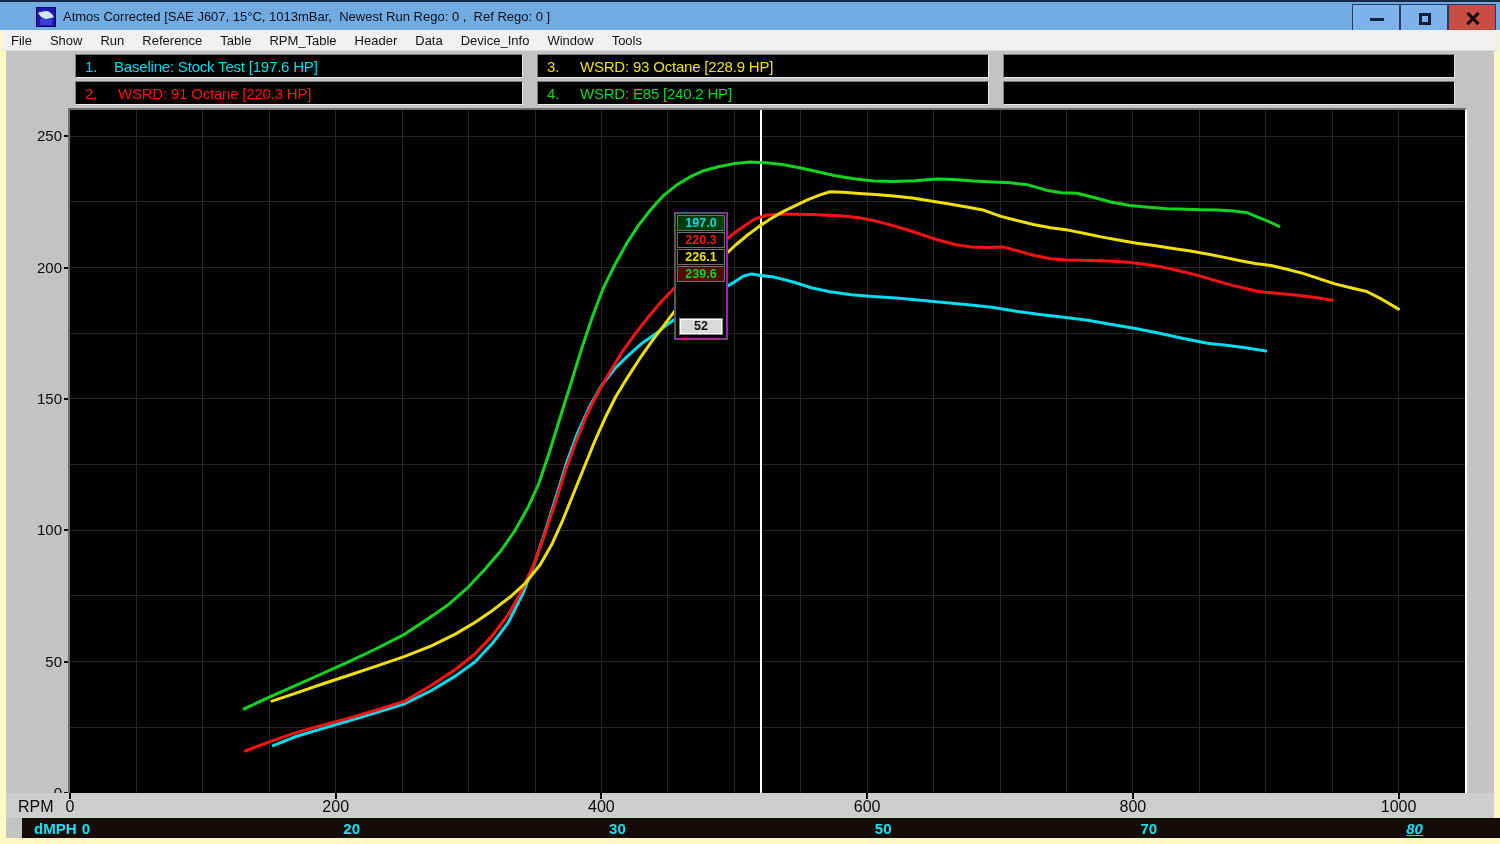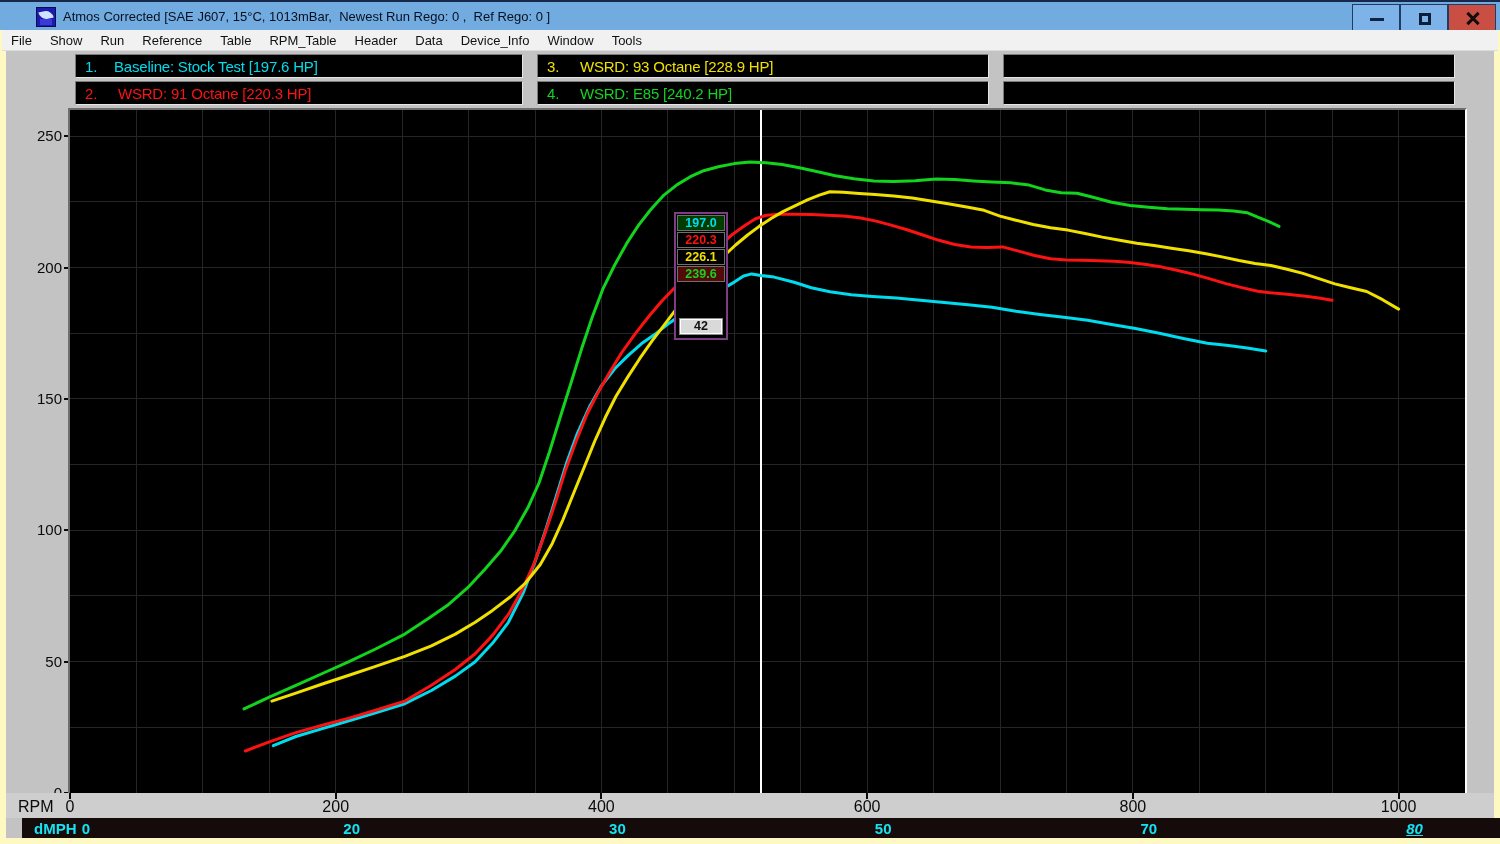--- a/index.html
+++ b/index.html
@@ -165,21 +165,21 @@
           <polyline points="201.9,591.1 225.9,583.2 252.4,574.0 279.0,565.3 305.6,556.4 334.8,546.4 361.4,535.9 385.3,524.1 405.2,512.3 422.5,500.4 439.8,487.3 455.7,472.8 470.3,454.5 482.3,433.4 492.9,409.8 503.5,383.5 514.2,357.3 524.8,331.0 535.4,307.3 546.0,286.3 558.0,266.6 570.0,248.2 581.9,231.2 593.9,215.4 605.8,199.6 617.8,185.2 629.7,171.3 641.7,158.1 653.7,146.1 665.6,135.0 677.6,125.0 689.5,116.1 701.5,108.2 713.4,101.4 725.4,95.6 737.4,89.8 749.3,85.1 759.9,81.7 773.2,82.2 789.2,83.5 805.1,84.6 823.7,85.9 842.3,88.0 860.9,90.9 879.5,94.0 898.1,97.2 914.1,100.3 930.0,106.1 945.9,110.3 963.2,114.5 980.5,117.7 997.8,120.1 1015.0,123.5 1032.3,127.1 1049.6,130.3 1066.8,133.2 1084.1,135.5 1101.4,138.2 1118.7,140.8 1135.9,143.7 1153.2,147.1 1169.1,150.5 1185.1,153.4 1201.0,155.5 1217.0,159.2 1232.9,163.4 1248.9,168.6 1264.8,173.9 1280.7,177.8 1296.7,181.5 1312.6,189.7 1328.6,199.1" fill="none" stroke="#f0e000" stroke-width="3" stroke-linejoin="round" stroke-linecap="round"></polyline>
           <polyline points="174.0,598.9 199.3,587.1 225.9,575.3 252.4,563.5 279.0,551.7 305.6,539.0 334.8,524.1 358.7,508.3 378.6,494.4 398.6,476.8 414.5,459.7 430.5,441.3 445.1,420.3 458.4,396.7 469.0,373.0 479.6,341.5 490.2,307.3 500.9,273.2 511.5,239.1 522.1,207.5 532.8,179.2 544.7,155.0 556.7,133.4 568.6,115.1 580.6,99.8 593.9,85.1 607.2,74.6 620.4,66.7 633.7,60.7 648.3,56.7 664.3,53.6 680.2,52.0 696.2,52.8 712.1,54.6 728.1,57.5 746.7,61.5 765.3,65.7 783.9,68.8 803.8,70.9 823.7,71.5 845.0,70.7 866.2,69.1 884.8,69.6 903.4,70.9 922.0,72.0 940.6,72.8 959.2,75.1 975.2,79.9 991.1,82.7 1007.1,83.3 1023.0,87.2 1041.6,92.2 1060.2,95.4 1078.8,97.2 1097.4,98.8 1116.0,99.3 1131.9,99.8 1147.9,100.1 1163.8,100.9 1177.1,102.7 1187.7,107.2 1198.4,111.4 1209.0,116.4" fill="none" stroke="#12d41e" stroke-width="3" stroke-linejoin="round" stroke-linecap="round"></polyline>
         </svg>
     </div>
 
     <div class="cursor-box" id="cursor-box">
       <div class="cb-row" style="color: rgb(0, 220, 238); background: rgb(0, 59, 0);">197.0</div>
         <div class="cb-row" style="color: rgb(251, 18, 18); background: rgb(0, 0, 0);">220.3</div>
         <div class="cb-row" style="color: rgb(240, 224, 0); background: rgb(0, 0, 0);">226.1</div>
         <div class="cb-row" style="color: rgb(18, 212, 30); background: rgb(85, 10, 10);">239.6</div>
-        <div class="cb-readout">42</div>
+        <div class="cb-readout">52</div>
     </div>
 
     <div class="x-strip">
       <div class="x-axis-name">RPM</div>
       <div id="x-ticks">
           <div class="x-tick-mark" style="left: 64px;"></div>
           <div class="x-tick-label" style="left: 64px;">0</div>
           <div class="x-tick-mark" style="left: 329.714px;"></div>
           <div class="x-tick-label" style="left: 329.714px;">200</div>
           <div class="x-tick-mark" style="left: 595.429px;"></div>

